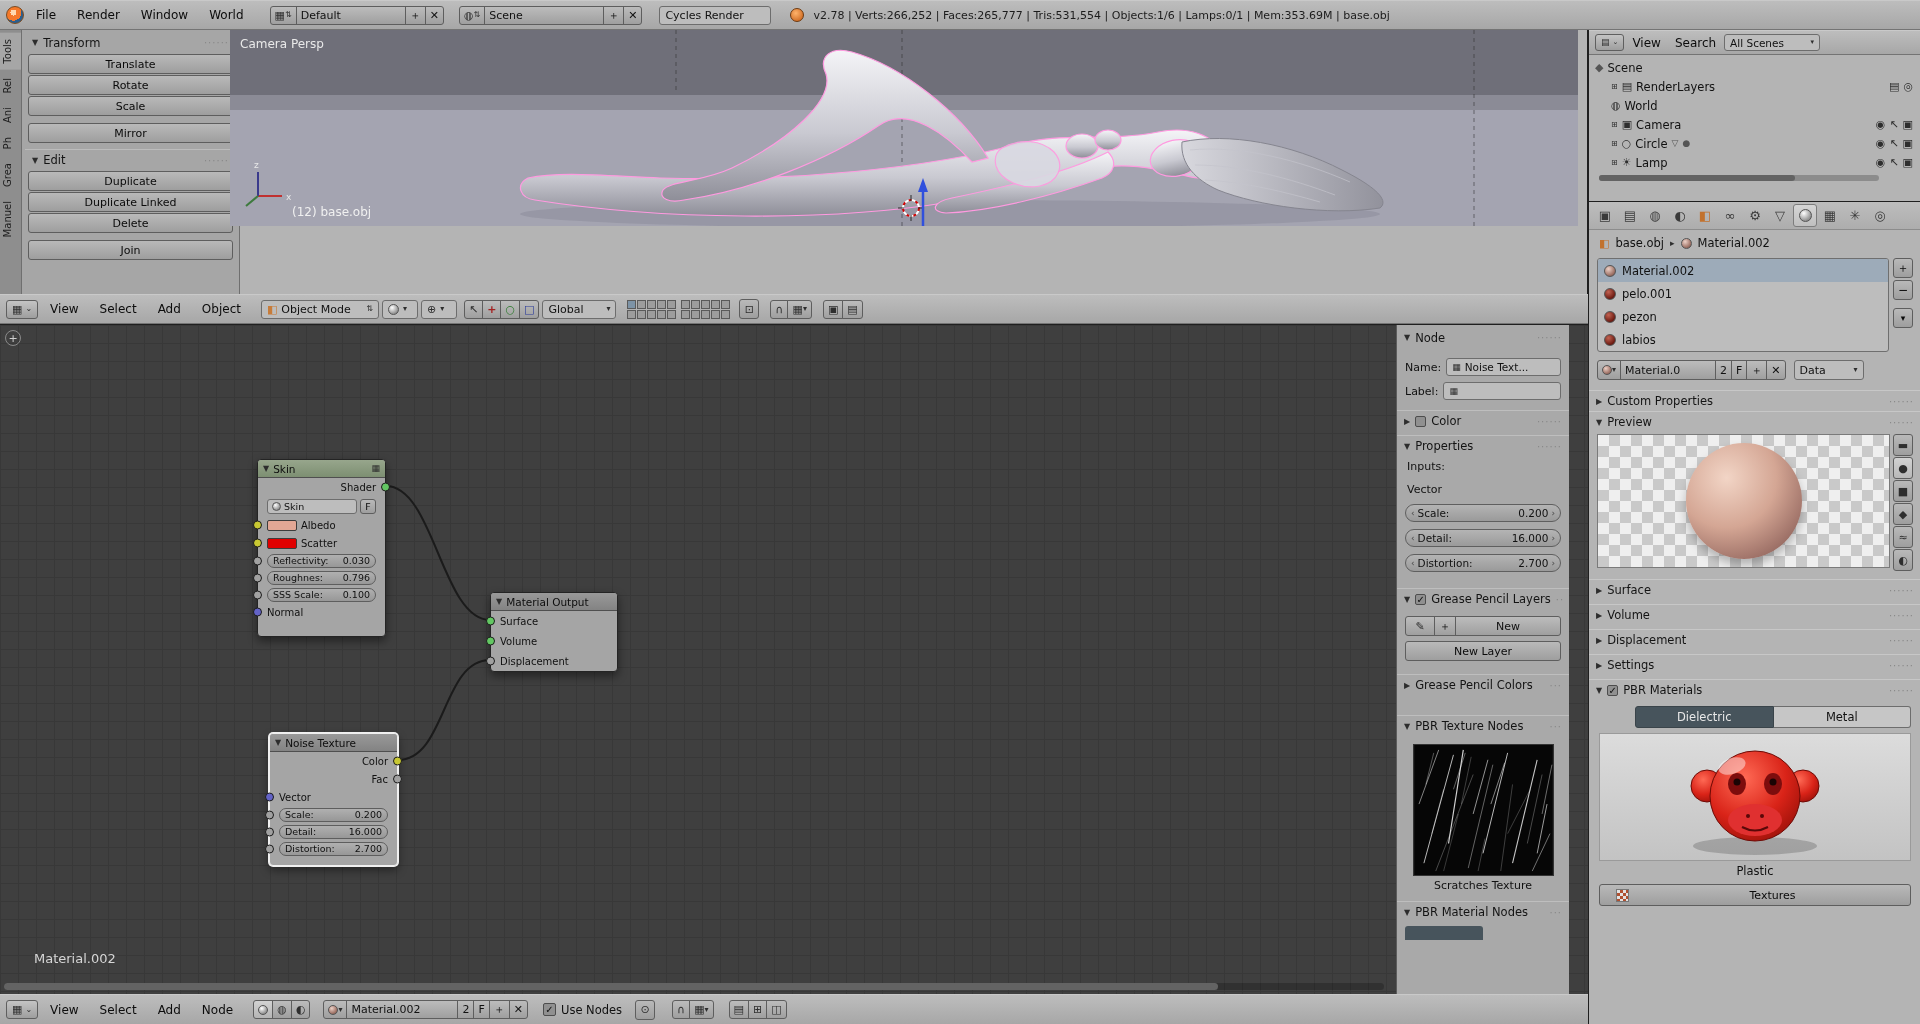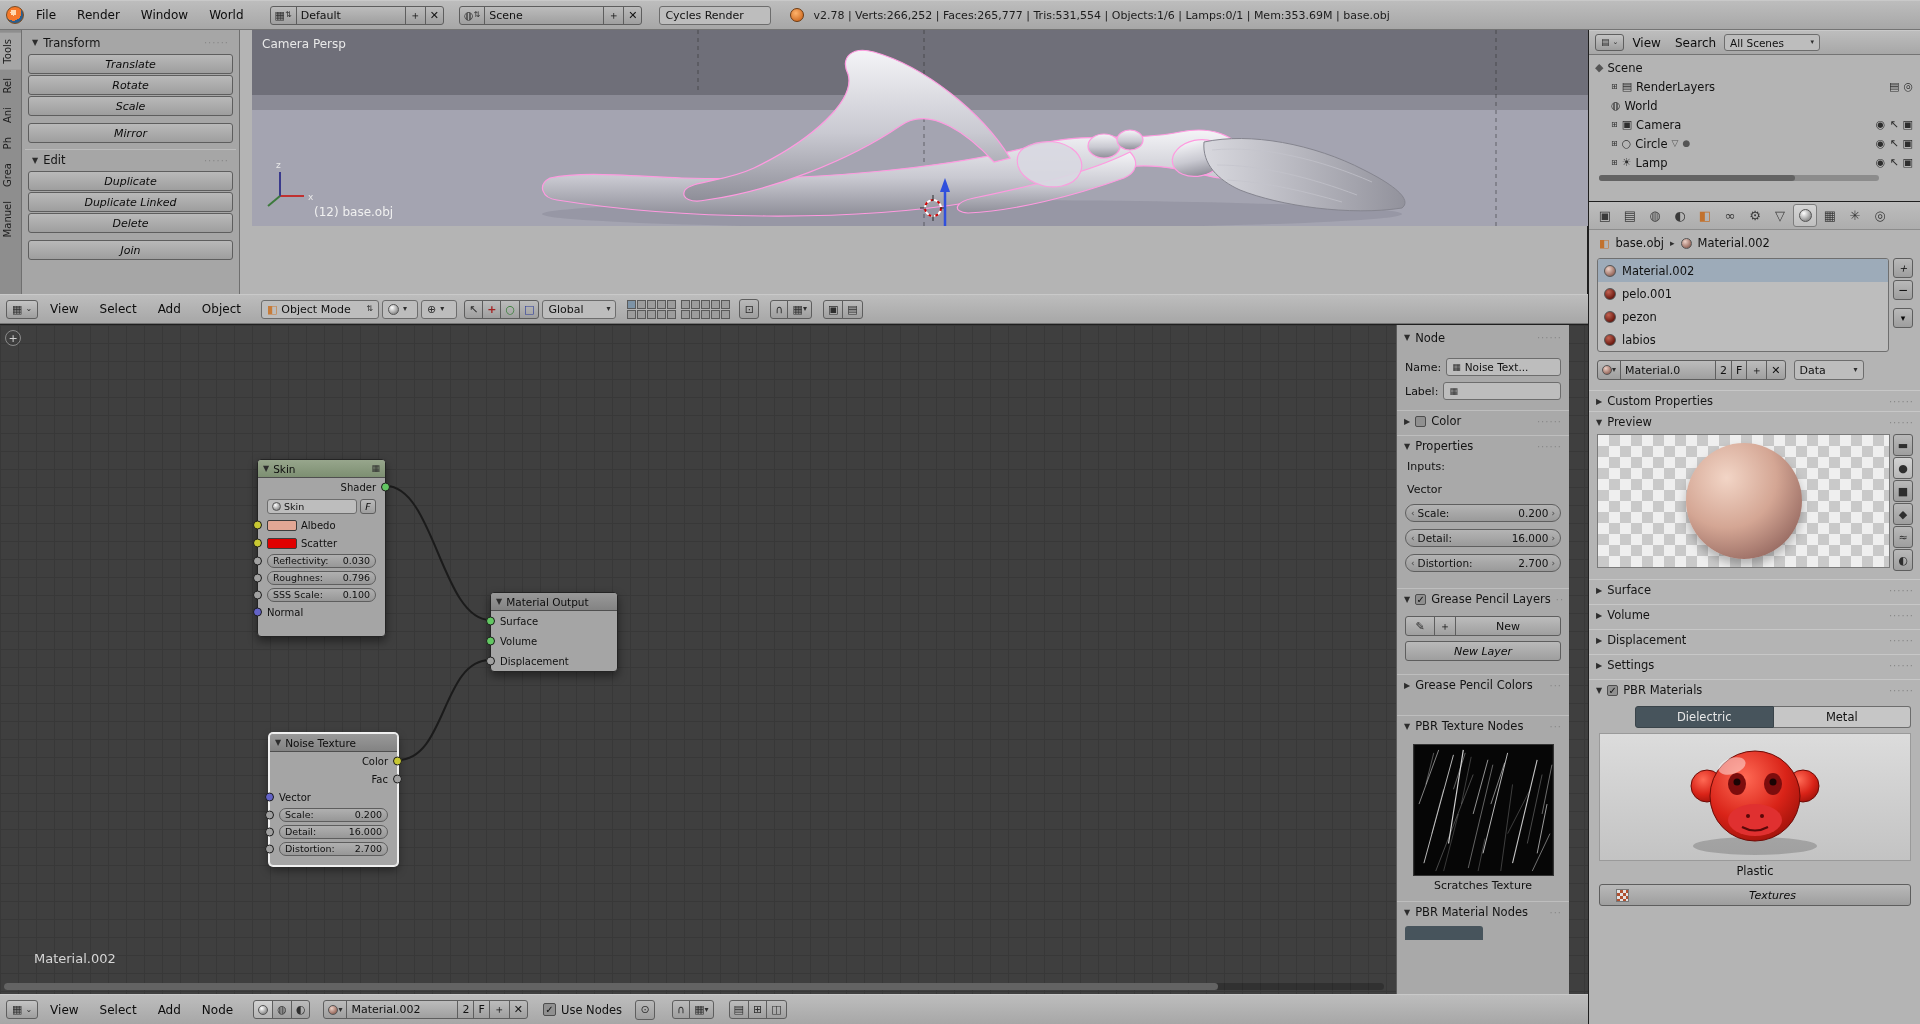--- a/index.html
+++ b/index.html
@@ -8,21 +8,21 @@
   .abs { position:absolute; }
   .row { display:flex; align-items:center; }
 
   
   .hdr { background:linear-gradient(#bdbdbd,#a7a7a7); border-bottom:1px solid #747474; border-top:1px solid #c9c9c9; display:flex; align-items:center; padding:0 6px; gap:2px; }
   .menu { padding:2px 9px; font-size:12px; color:#0c0c0c; border-radius:3px; white-space:nowrap; }
   .etype { display:flex; align-items:center; gap:3px; background:linear-gradient(#c4c4c4,#9e9e9e); border:1px solid #5f5f5f; border-radius:3px; padding:1px 5px; font-size:11px; height:19px; }
   .icn { font-size:11px; color:#2e2e2e; line-height:1; }
 
   
-  .btn { background:linear-gradient(#b9b9b9,#9e9e9e); border:1px solid #5e5e5e; border-radius:3px; font-size:11px; color:#0a0a0a; display:flex; align-items:center; justify-content:center; white-space:nowrap;font-style:italic; }
+  .btn { background:linear-gradient(#b9b9b9,#9e9e9e); border:1px solid #5e5e5e; border-radius:3px; font-size:11px; color:#0a0a0a; display:flex; align-items:center; justify-content:center; white-space:nowrap; }
   .seg { background:linear-gradient(#bcbcbc,#9f9f9f); border:1px solid #5e5e5e; display:flex; align-items:center; justify-content:center; font-size:11px; height:19px; margin-left:-1px; padding:0 4px; }
   .seg.first { border-radius:3px 0 0 3px; margin-left:0; }
   .seg.last { border-radius:0 3px 3px 0; }
   .field { background:#bdbdbd; border:1px solid #6d6d6d; border-radius:3px; display:flex; align-items:center; gap:4px; padding:0 5px; font-size:11px; height:19px; }
   .num { display:flex; align-items:center; background:linear-gradient(#b4b4b4,#9a9a9a); border:1px solid #5f5f5f; border-radius:9px; font-size:10.5px; padding:0 5px; height:18px; gap:3px; }
   .num .lab { flex:1; text-align:left; }
   .num .ar { color:#474747; font-size:9px; }
   .cb { width:13px; height:13px; background:#909090; border:1px solid #4d4d4d; border-radius:2px; display:inline-flex; align-items:center; justify-content:center; font-size:10px; color:#0f0f0f; flex:none; }
   .cb.on::after { content:"✓"; }
   .sph { width:12px; height:12px; border-radius:50%; background:radial-gradient(circle at 35% 30%, #ffffff, #9b9b9b 65%, #6d6d6d); border:1px solid #555; flex:none; }
@@ -132,21 +132,21 @@
       <span class="tri">▼</span>
       <span>Edit</span>
       <span class="grip">······</span>
     </div>
     <div class="btn ts-btn">Duplicate</div>
     <div class="btn ts-btn">Duplicate Linked</div>
     <div class="btn ts-btn">Delete</div>
     <div class="btn ts-btn" style="margin-top:7px;">Join</div>
   </div>
 
-  <div class="abs" style="left:252px;top:0;width:1348px;height:196px;overflow:hidden;
+  <div class="abs" style="left:230px;top:0;width:1348px;height:196px;overflow:hidden;
        background:linear-gradient(#6f6f79 0%,#6f6f79 33%,#8b8b96 33%,#8b8b96 41%,#a4a4b1 41%,#a4a4b1 100%);">
     <svg width="1348" height="264" viewBox="0 0 1348 264">
       <defs>
         <linearGradient id="silver" x1="0" y1="0" x2="0" y2="1">
           <stop offset="0" stop-color="#f4f4f7"></stop>
             <stop offset="0.55" stop-color="#c9c9d1"></stop>
             <stop offset="1" stop-color="#8e8e98"></stop>
         </linearGradient>
         <linearGradient id="hairg" x1="0" y1="0" x2="1" y2="0">
           <stop offset="0" stop-color="#d8d8de"></stop>

